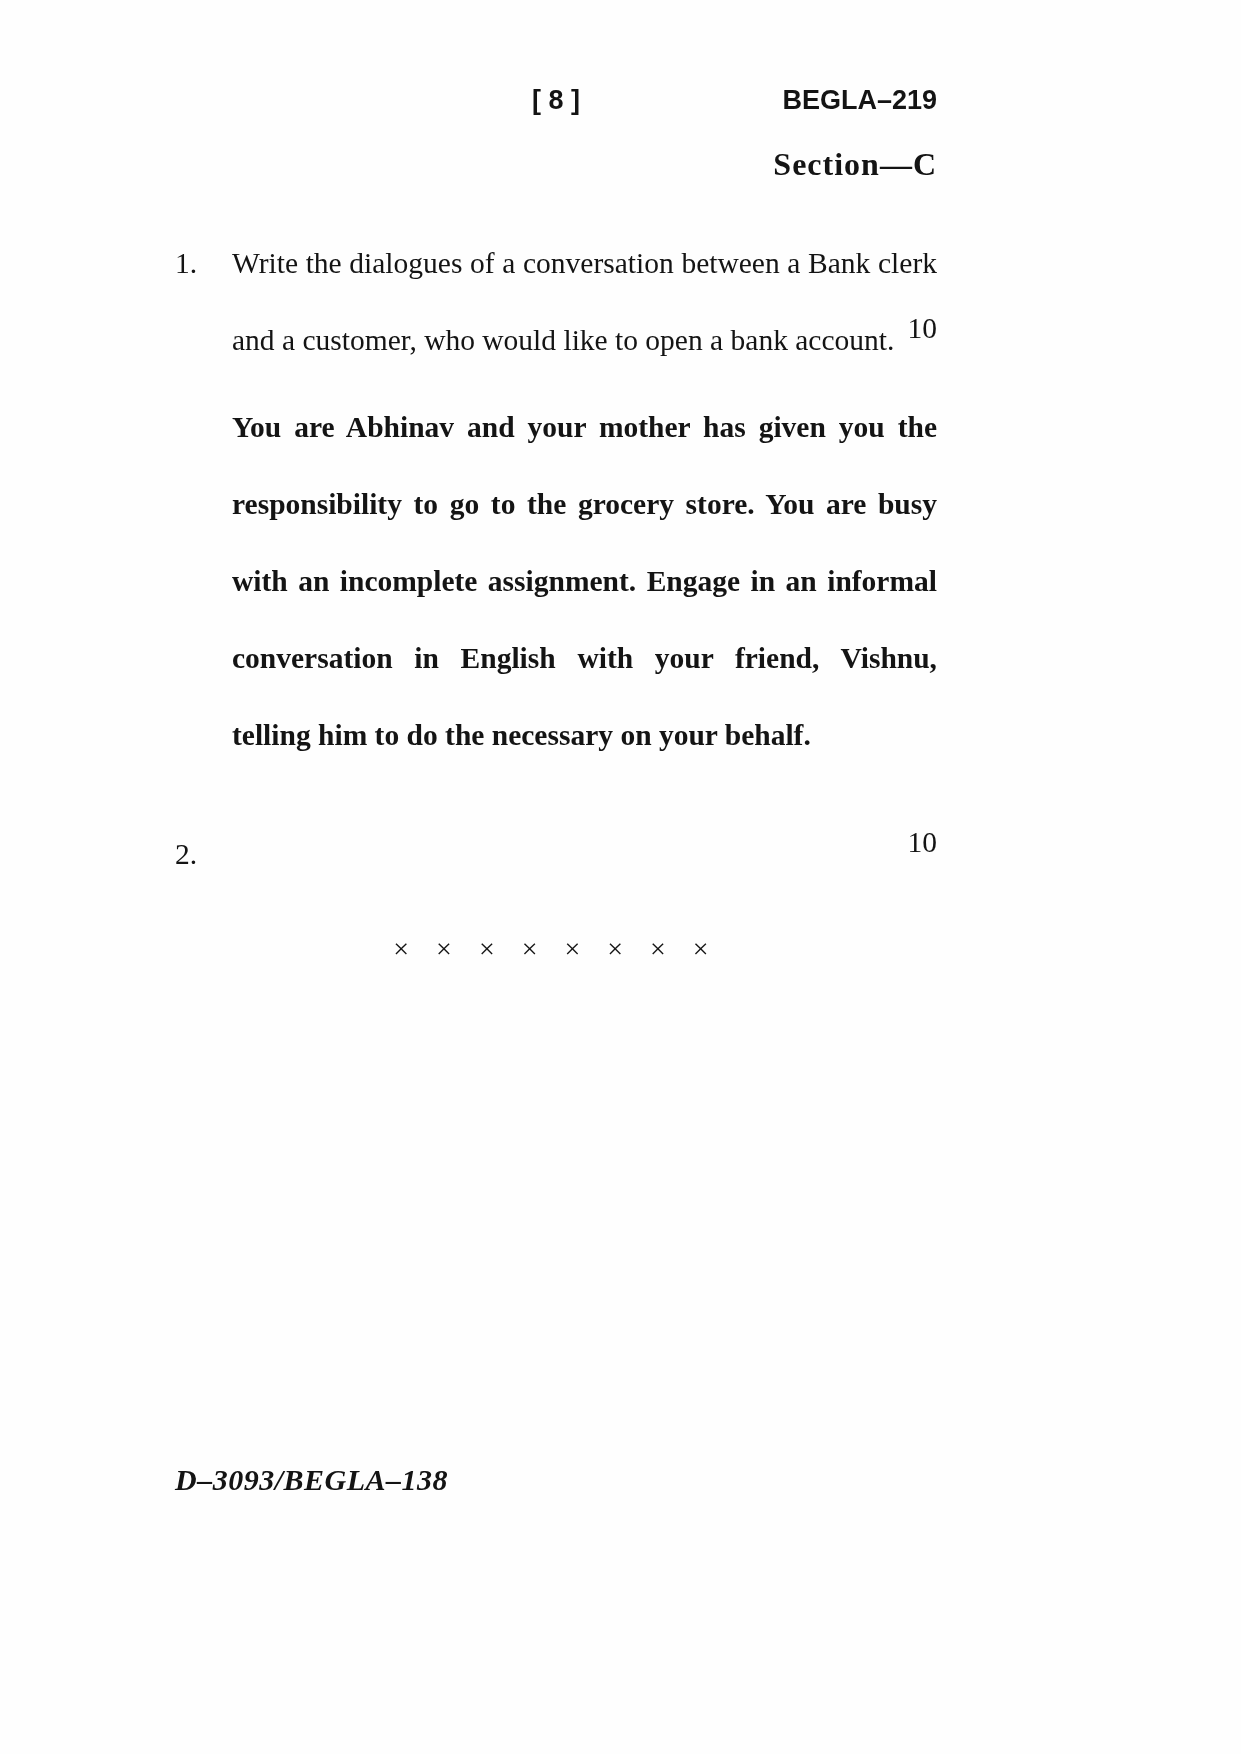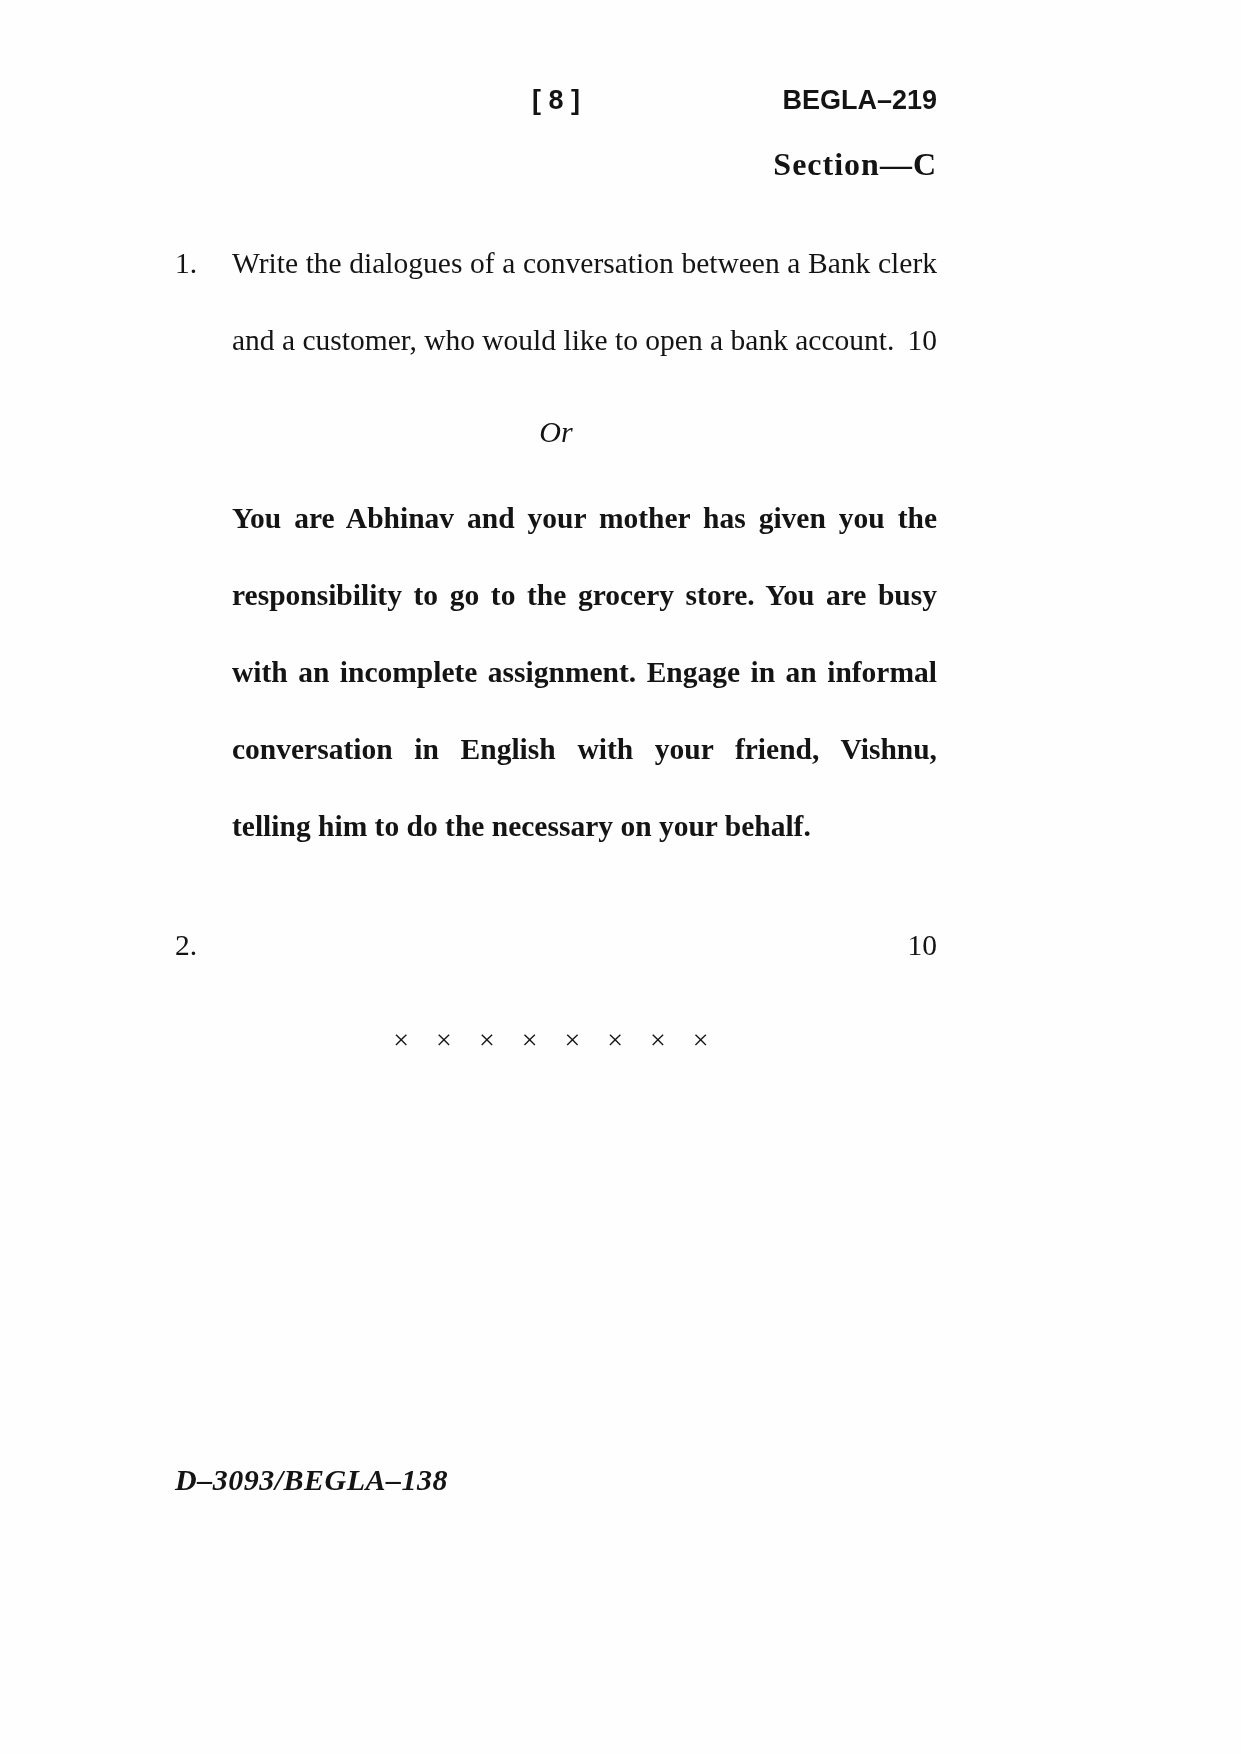--- a/index.html
+++ b/index.html
@@ -56,21 +56,21 @@
     flex: 0 0 57px;
   }
   .q-body {
     flex: 1;
     position: relative;
     text-align: justify;
   }
   .q-marks {
     position: absolute;
     right: 0;
-    bottom: 0;
+    bottom: 12px;
     line-height: 77px;
   }
   .or-separator {
     margin-top: 14px;
     text-align: center;
     font-style: italic;
     font-size: 30px;
     line-height: 77px;
   }
   .alt-question {
@@ -107,21 +107,20 @@
   <h1 class="section-title">Section—C</h1>
 
   <div class="question">
     <span class="q-num">1.</span>
     <div class="q-body">
       <span>Write the dialogues of a conversation between a Bank clerk and a customer, who would like to open a bank account.</span>
       <span class="q-marks">10</span>
     </div>
   </div>
 
-  <div class="or-separator">Or</div>
 
   <div class="question alt-question">
     <span class="q-num"></span>
     <div class="q-body">
       <span>You are Abhinav and your mother has given you the responsibility to go to the grocery store. You are busy with an incomplete assignment. Engage in an informal conversation in English with your friend, Vishnu, telling him to do the necessary on your behalf.</span>
     </div>
   </div>
 
   <div class="question">
     <span class="q-num">2.</span>

